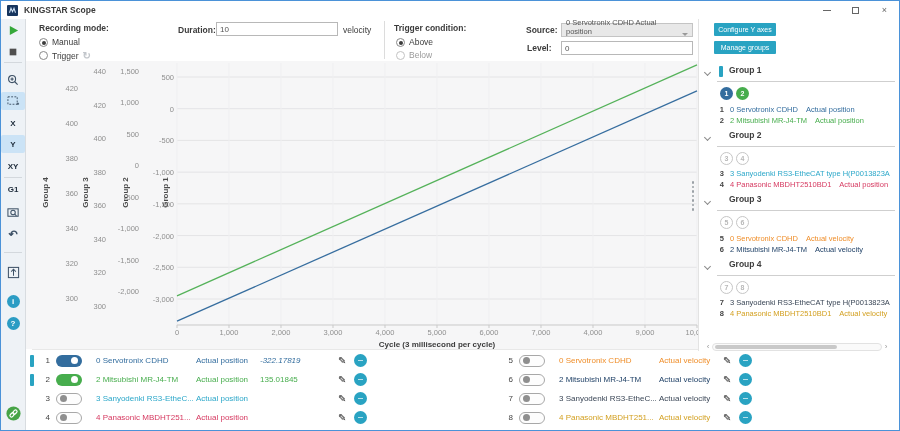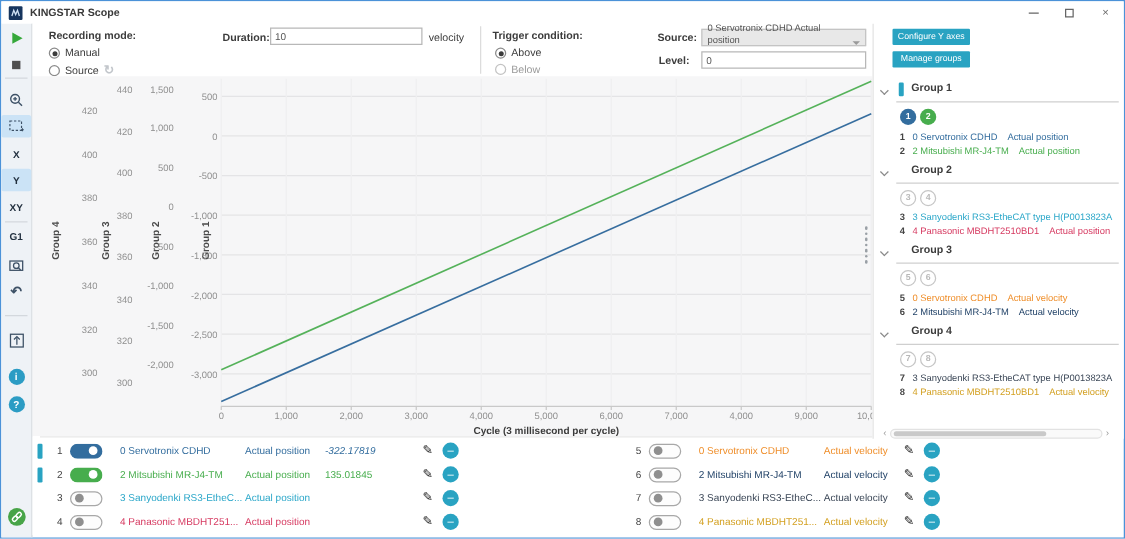--- a/index.html
+++ b/index.html
@@ -183,21 +183,21 @@
       </svg>
     </div>
   </div>
 
   <div class="toolbar">
     <span class="tb-abs lbl-b" style="left:13px;top:4px">Recording mode:</span>
     <span class="tb-abs" style="left:13px;top:18px">
       <span class="radio checked"></span><span class="radio-lbl">Manual</span>
     </span>
     <span class="tb-abs" style="left:13px;top:31px">
-      <span class="radio"></span><span class="radio-lbl">Source</span><span class="refresh">↻</span>
+      <span class="radio"></span><span class="radio-lbl">Trigger</span><span class="refresh">↻</span>
     </span>
     <span class="tb-abs lbl-b" style="left:152px;top:6px">Duration:</span>
     <input class="txt-input" style="left: 190px; top: 3px; width: 122px; height: 14px;" value="10">
     <span class="tb-abs" style="left:317px;top:6px;font-size:8.5px">velocity</span>
     <span class="tb-divider" style="left:358px"></span>
     <span class="tb-abs lbl-b" style="left:368px;top:4px">Trigger condition:</span>
     <span class="tb-abs" style="left:370px;top:18px">
       <span class="radio checked"></span><span class="radio-lbl">Above</span>
     </span>
     <span class="tb-abs" style="left:370px;top:31px">

